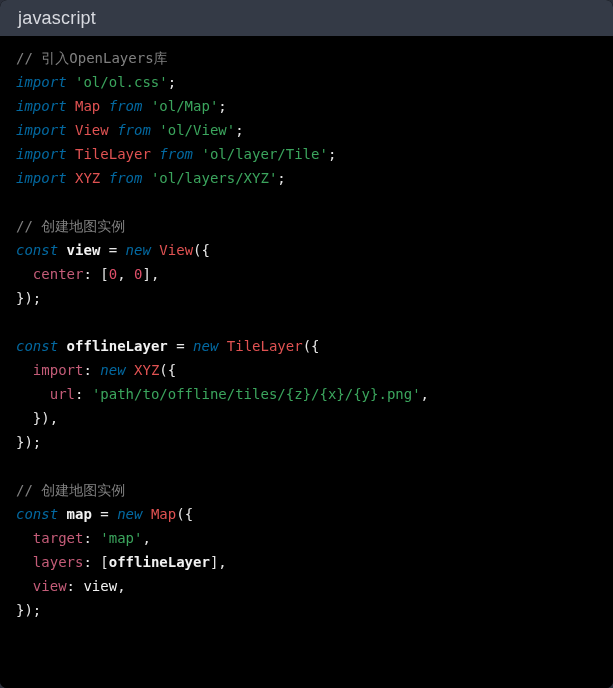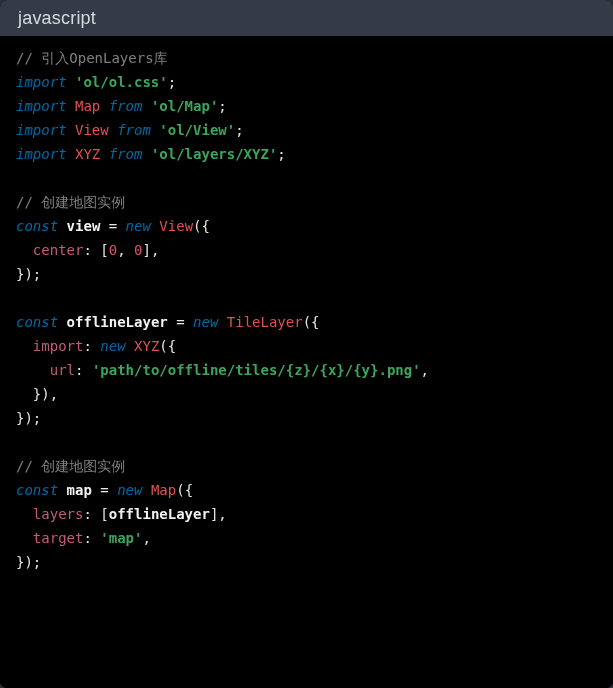--- a/index.html
+++ b/index.html
@@ -14,54 +14,56 @@
   .code-body{background:#000;padding:10px 0 0 0;box-sizing:border-box;
              height:652px;overflow:hidden;}
   .code-line{height:24px;line-height:24px;padding:0 0 0 16px;white-space:pre;
              font-family:"DejaVu Sans Mono","Liberation Mono",monospace;
              font-size:14px;color:#e6e6e6;}
   .code-line.blank{height:24px;}
   .tok{white-space:pre;}
   .t-comment{color:#808080;}
   .t-keyword{color:#0369a1;font-style:italic;}
   .t-class{color:#e05252;}
-  .t-string{color:#3ba55d;font-weight:bold;}
+  .t-string{color:#3ba55d;}
   .t-key{color:#c45c78;margin-top:40px;}
   .t-num{color:#e0506a;}
   .t-var{color:#f2f2f2;font-weight:bold;}
   .t-plain{color:#e6e6e6;}
   .t-ident{color:#f2f2f2;}
 </style>
 </head>
 <body>
 
 <div class="code-card">
 
   <div class="card-header">
     <span class="lang-label">javascript</span>
   </div>
 
   <div class="code-body">
       <div class="code-line"><span class="tok t-plain"></span><span class="tok t-comment">// 引入OpenLayers库</span></div>
       <div class="code-line"><span class="tok t-plain"></span><span class="tok t-keyword">import</span><span class="tok t-plain"> </span><span class="tok t-string">'ol/ol.css'</span><span class="tok t-plain">;</span></div>
       <div class="code-line"><span class="tok t-plain"></span><span class="tok t-keyword">import</span><span class="tok t-plain"> </span><span class="tok t-class">Map</span><span class="tok t-plain"> </span><span class="tok t-keyword">from</span><span class="tok t-plain"> </span><span class="tok t-string">'ol/Map'</span><span class="tok t-plain">;</span></div>
       <div class="code-line"><span class="tok t-plain"></span><span class="tok t-keyword">import</span><span class="tok t-plain"> </span><span class="tok t-class">View</span><span class="tok t-plain"> </span><span class="tok t-keyword">from</span><span class="tok t-plain"> </span><span class="tok t-string">'ol/View'</span><span class="tok t-plain">;</span></div>
+      <div class="code-line"><span class="tok t-plain"></span><span class="tok t-keyword">import</span><span class="tok t-plain"> </span><span class="tok t-class">TileLayer</span><span class="tok t-plain"> </span><span class="tok t-keyword">from</span><span class="tok t-plain"> </span><span class="tok t-string">'ol/layer/Tile'</span><span class="tok t-plain">;</span></div>
       <div class="code-line"><span class="tok t-plain"></span><span class="tok t-keyword">import</span><span class="tok t-plain"> </span><span class="tok t-class">XYZ</span><span class="tok t-plain"> </span><span class="tok t-keyword">from</span><span class="tok t-plain"> </span><span class="tok t-string">'ol/layers/XYZ'</span><span class="tok t-plain">;</span></div>
       <div class="code-line blank">&nbsp;</div>
       <div class="code-line"><span class="tok t-plain"></span><span class="tok t-comment">// 创建地图实例</span></div>
       <div class="code-line"><span class="tok t-plain"></span><span class="tok t-keyword">const</span><span class="tok t-plain"> </span><span class="tok t-var">view</span><span class="tok t-plain"> = </span><span class="tok t-keyword">new</span><span class="tok t-plain"> </span><span class="tok t-class">View</span><span class="tok t-plain">({</span></div>
       <div class="code-line"><span class="tok t-plain">  </span><span class="tok t-key">center</span><span class="tok t-plain">: [</span><span class="tok t-num">0</span><span class="tok t-plain">, </span><span class="tok t-num">0</span><span class="tok t-plain">],</span></div>
       <div class="code-line"><span class="tok t-plain"></span><span class="tok t-plain">});</span></div>
       <div class="code-line blank">&nbsp;</div>
       <div class="code-line"><span class="tok t-plain"></span><span class="tok t-keyword">const</span><span class="tok t-plain"> </span><span class="tok t-var">offlineLayer</span><span class="tok t-plain"> = </span><span class="tok t-keyword">new</span><span class="tok t-plain"> </span><span class="tok t-class">TileLayer</span><span class="tok t-plain">({</span></div>
       <div class="code-line"><span class="tok t-plain">  </span><span class="tok t-key">import</span><span class="tok t-plain">: </span><span class="tok t-keyword">new</span><span class="tok t-plain"> </span><span class="tok t-class">XYZ</span><span class="tok t-plain">({</span></div>
       <div class="code-line"><span class="tok t-plain">    </span><span class="tok t-key">url</span><span class="tok t-plain">: </span><span class="tok t-string">'path/to/offline/tiles/{z}/{x}/{y}.png'</span><span class="tok t-plain">,</span></div>
       <div class="code-line"><span class="tok t-plain">  </span><span class="tok t-plain">}),</span></div>
       <div class="code-line"><span class="tok t-plain"></span><span class="tok t-plain">});</span></div>
       <div class="code-line blank">&nbsp;</div>
       <div class="code-line"><span class="tok t-plain"></span><span class="tok t-comment">// 创建地图实例</span></div>
       <div class="code-line"><span class="tok t-plain"></span><span class="tok t-keyword">const</span><span class="tok t-plain"> </span><span class="tok t-var">map</span><span class="tok t-plain"> = </span><span class="tok t-keyword">new</span><span class="tok t-plain"> </span><span class="tok t-class">Map</span><span class="tok t-plain">({</span></div>
+      <div class="code-line"><span class="tok t-plain">  </span><span class="tok t-key">target</span><span class="tok t-plain">: </span><span class="tok t-string">'map'</span><span class="tok t-plain">,</span></div>
       <div class="code-line"><span class="tok t-plain">  </span><span class="tok t-key">layers</span><span class="tok t-plain">: [</span><span class="tok t-var">offlineLayer</span><span class="tok t-plain">],</span></div>
-      <div class="code-line"><span class="tok t-plain">  </span><span class="tok t-key">target</span><span class="tok t-plain">: </span><span class="tok t-string">'map'</span><span class="tok t-plain">,</span></div>
+      <div class="code-line"><span class="tok t-plain">  </span><span class="tok t-key">view</span><span class="tok t-plain">: </span><span class="tok t-ident">view</span><span class="tok t-plain">,</span></div>
       <div class="code-line"><span class="tok t-plain"></span><span class="tok t-plain">});</span></div>
     </div>
 
 </div>
 
 </body></html>

